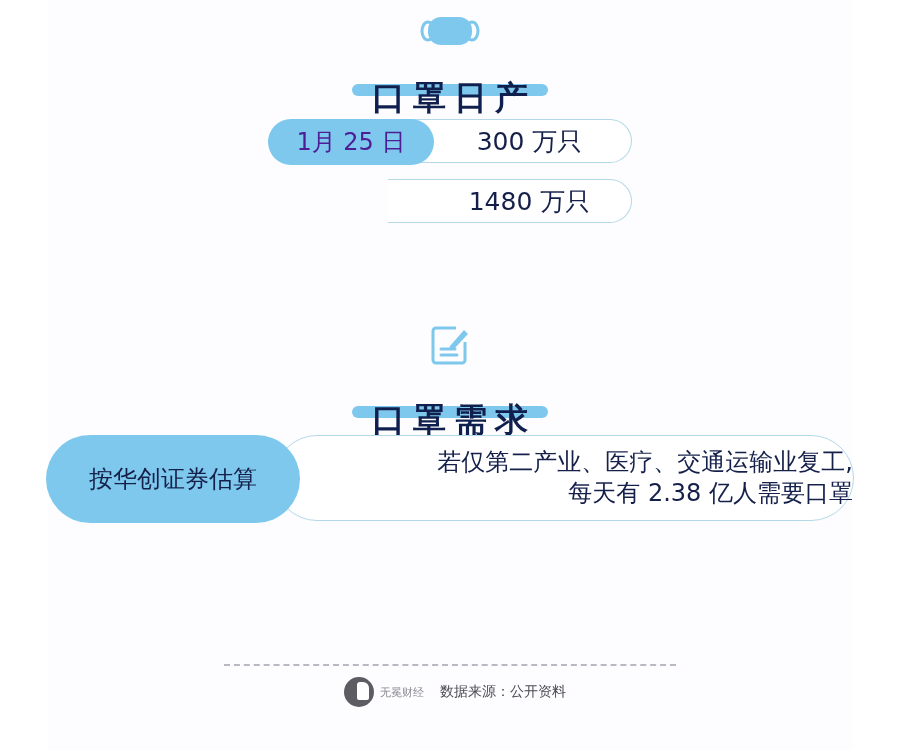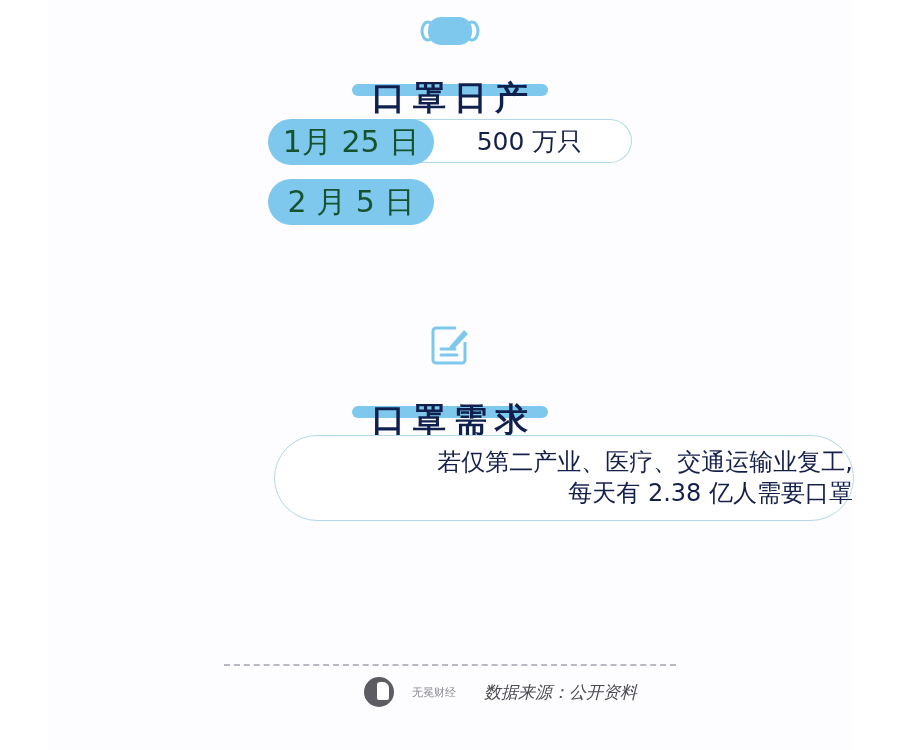--- a/index.html
+++ b/index.html
@@ -85,22 +85,22 @@
       position: absolute;
       left: 0;
       top: 0;
       width: 166px;
       height: 46px;
       border-radius: 23px;
       background: #7ec8ee;
       display: flex;
       align-items: center;
       justify-content: center;
-      font-size: 30px;
-      color: #14532d;
+      font-size: 24px;
+      color: #4c1d95;
     }
     
     .demand-row {
       position: absolute;
       left: 46px;
       width: 808px;
       height: 88px;
     }
     .demand-row .desc-pill {
       position: absolute;
@@ -140,25 +140,25 @@
     .divider {
       position: absolute;
       left: 224px;
       top: 664px;
       width: 452px;
       height: 0;
       border-top: 2px dashed #b9b9c4;
     }
     .footer {
       position: absolute;
-      left: 364px;
+      left: 344px;
       top: 677px;
       display: flex;
       align-items: center;
-      gap: 18px;
+      gap: 6px;
       color: #6a6a70;
     }
     .footer .logo {
       width: 30px;
       height: 30px;
       border-radius: 50%;
       background: #5c5c62;
       position: relative;
       overflow: hidden;
     }
@@ -172,23 +172,22 @@
       border-radius: 3px 6px 2px 2px;
       background: #ffffff;
     }
     .footer .brand {
       font-size: 11px;
       color: #8a8a90;
       margin-right: 10px;
       letter-spacing: 0px;
     }
     .footer .source {
-      font-size: 17px;
+      font-size: 14px;
       color: #4a4a50;
-      font-style: italic;
     }
   </style>
 </head>
 <body>
 
 <div class="page-bg"></div>
 
 <div class="section-icon" style="top:14px;">
   <svg width="60" height="34" viewBox="0 0 60 34">
     <ellipse cx="8" cy="17" rx="6" ry="9" fill="none" stroke="#7ec8ee" stroke-width="3"></ellipse>
@@ -196,25 +195,25 @@
     <rect x="8" y="3" width="44" height="28" rx="13" ry="13" fill="#7ec8ee"></rect>
   </svg>
 </div>
 
 <div class="section-title" style="top:54px;">
   <div class="underline"></div>
   <div class="text">口罩日产量</div>
 </div>
 
 <div class="prod-row" style="top:119px;">
-  <div class="value-pill">500 万只</div>
+  <div class="value-pill">300 万只</div>
   <div class="date-pill">1月 25 日</div>
 </div>
 <div class="prod-row" style="top:179px;">
-  <div class="date-pill">2 月 5 日</div>
+  <div class="value-pill">1480 万只</div>
 </div>
 <div class="prod-row" style="top:239px;">
 </div>
 
 <div class="section-icon" style="top:322px;">
   <svg width="44" height="44" viewBox="0 0 44 44">
     <path d="M28 6 H8 a3 3 0 0 0 -3 3 V38 a3 3 0 0 0 3 3 H34 a3 3 0 0 0 3 -3 V20" fill="none" stroke="#7ec8ee" stroke-width="3" stroke-linejoin="round"></path>
     <path d="M22 24 L36 8 L40 12 L26 27 L21 28 Z" fill="#7ec8ee"></path>
     <line x1="13" y1="27" x2="27" y2="27" stroke="#7ec8ee" stroke-width="3" stroke-linecap="round"></line>
     <line x1="13" y1="33" x2="29" y2="33" stroke="#7ec8ee" stroke-width="3" stroke-linecap="round"></line>
@@ -224,20 +223,21 @@
 <div class="section-title" style="top:376px;">
   <div class="underline"></div>
   <div class="text">口罩需求量</div>
 </div>
 
 <div class="demand-row" style="top:435px;">
   <div class="desc-pill">
     <div>若仅第二产业、医疗、交通运输业复工,</div>
     <div>每天有 2.38 亿人需要口罩</div>
   </div>
+  <div class="method-pill">按华创证券估算</div>
 </div>
 
 <div class="demand-row" style="top:541px;">
 </div>
 
 <div class="divider"></div>
 
 <div class="footer">
   <div class="logo"></div>
   <span class="brand">无冕财经</span>

